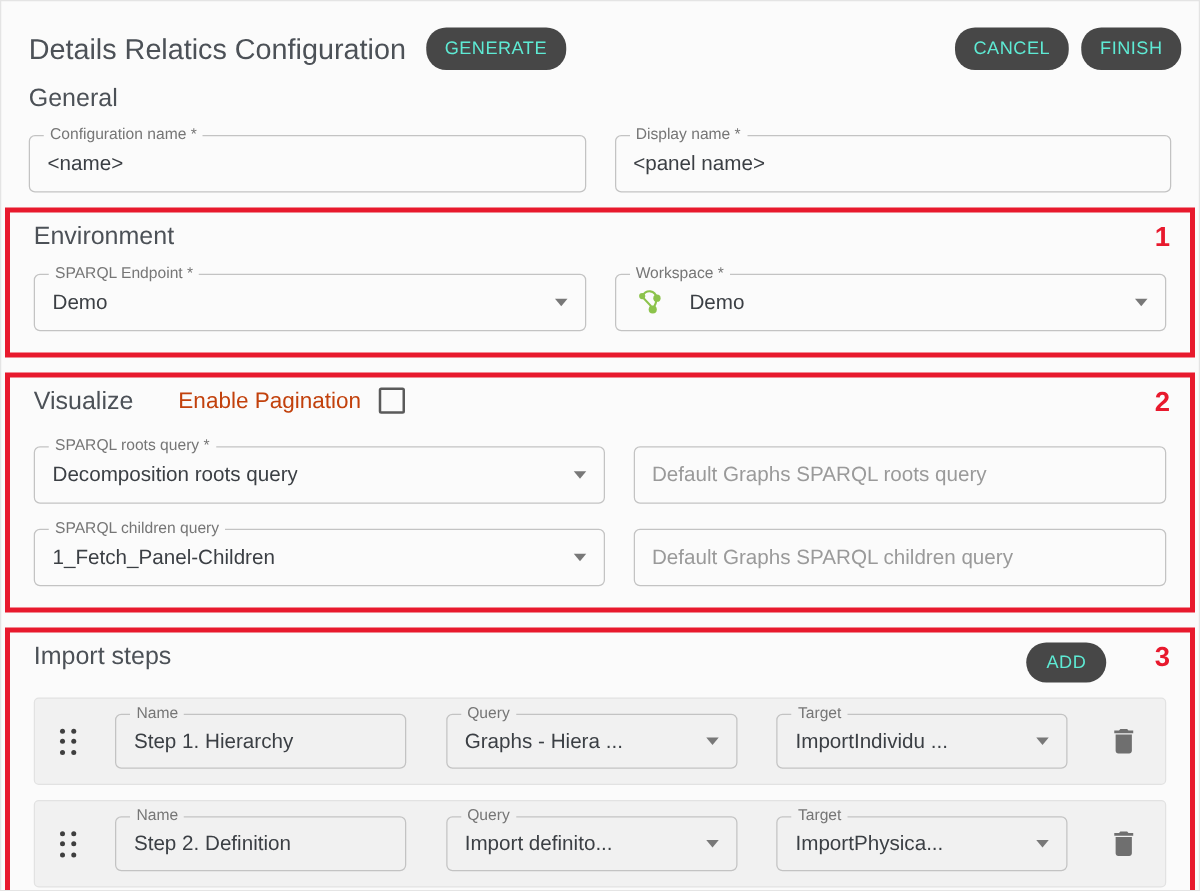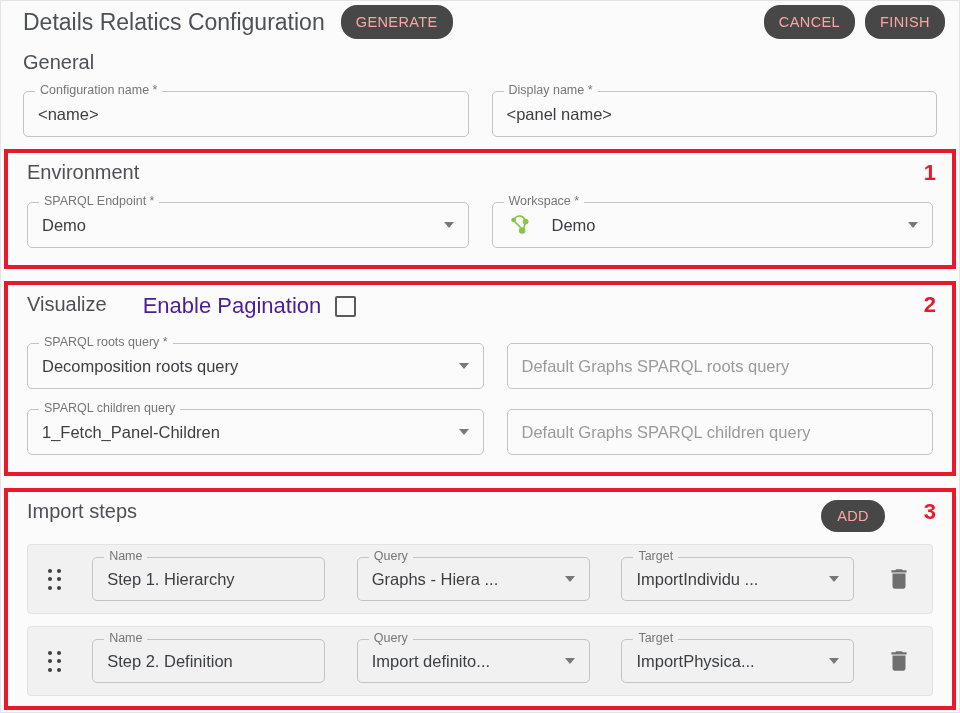--- a/index.html
+++ b/index.html
@@ -2,24 +2,24 @@
 <html><head>
 <meta charset="utf-8">
 <style>
   html,body{margin:0;padding:0;}
   body{
     width:960px;height:713px;box-sizing:border-box;overflow:hidden;
     background:#fbfbfb;border:1px solid #e4e4e4;
     font-family:"Liberation Sans", sans-serif;color:#4a4f55;
   }
   
-  .header{display:flex;align-items:center;padding:4px 14px 4px 22px;}
+  .header{display:flex;align-items:center;padding:21px 14px 4px 22px;}
   .page-title{font-size:23px;color:#4c5157;}
   .btn{
-    background:#474747;color:#fca5a5;border:none;border-radius:16px;
+    background:#474747;color:#5eead4;border:none;border-radius:16px;
     font-size:14.5px;letter-spacing:.4px;padding:9px 15px;cursor:pointer;
     font-family:"Liberation Sans", sans-serif;
   }
   .btn.generate{margin-left:16px;}
   .header-right{margin-left:auto;display:flex;gap:10px;}
   
   .section-heading{font-size:20px;color:#4c5157;}
   .plain-section{margin:8px 22px 0;}
   .row2{display:flex;gap:23px;margin-top:17px;}
   .row2>*{flex:1;min-width:0;}
@@ -53,21 +53,21 @@
   .red-num{
     position:absolute;top:7px;right:16px;color:#e8192d;
     font-size:22px;font-weight:bold;
   }
   .box-heading-row{display:flex;align-items:flex-start;margin:4px 0 0;}
   .box-fields{margin-top:18px;}
   
   .ws-icon{flex:none;margin-right:18px;width:27px;height:27px;}
   
   .pagination-wrap{display:flex;align-items:center;margin-left:36px;gap:14px;}
-  .pagination-label{font-size:22px;color:#4c1d95;}
+  .pagination-label{font-size:18px;color:#c2410c;}
   .checkbox{
     width:17px;height:17px;border:2px solid #5a5a5a;border-radius:2px;
     background:transparent;cursor:pointer;
   }
   
   .import-box{padding-bottom:10px;}
   .add-btn{margin-left:auto;margin-right:48px;padding:8px 16px;}
   .step-card{
     display:flex;align-items:center;justify-content:space-between;
     background:#f1f1f1;border:1px solid #e2e2e2;border-radius:4px;

